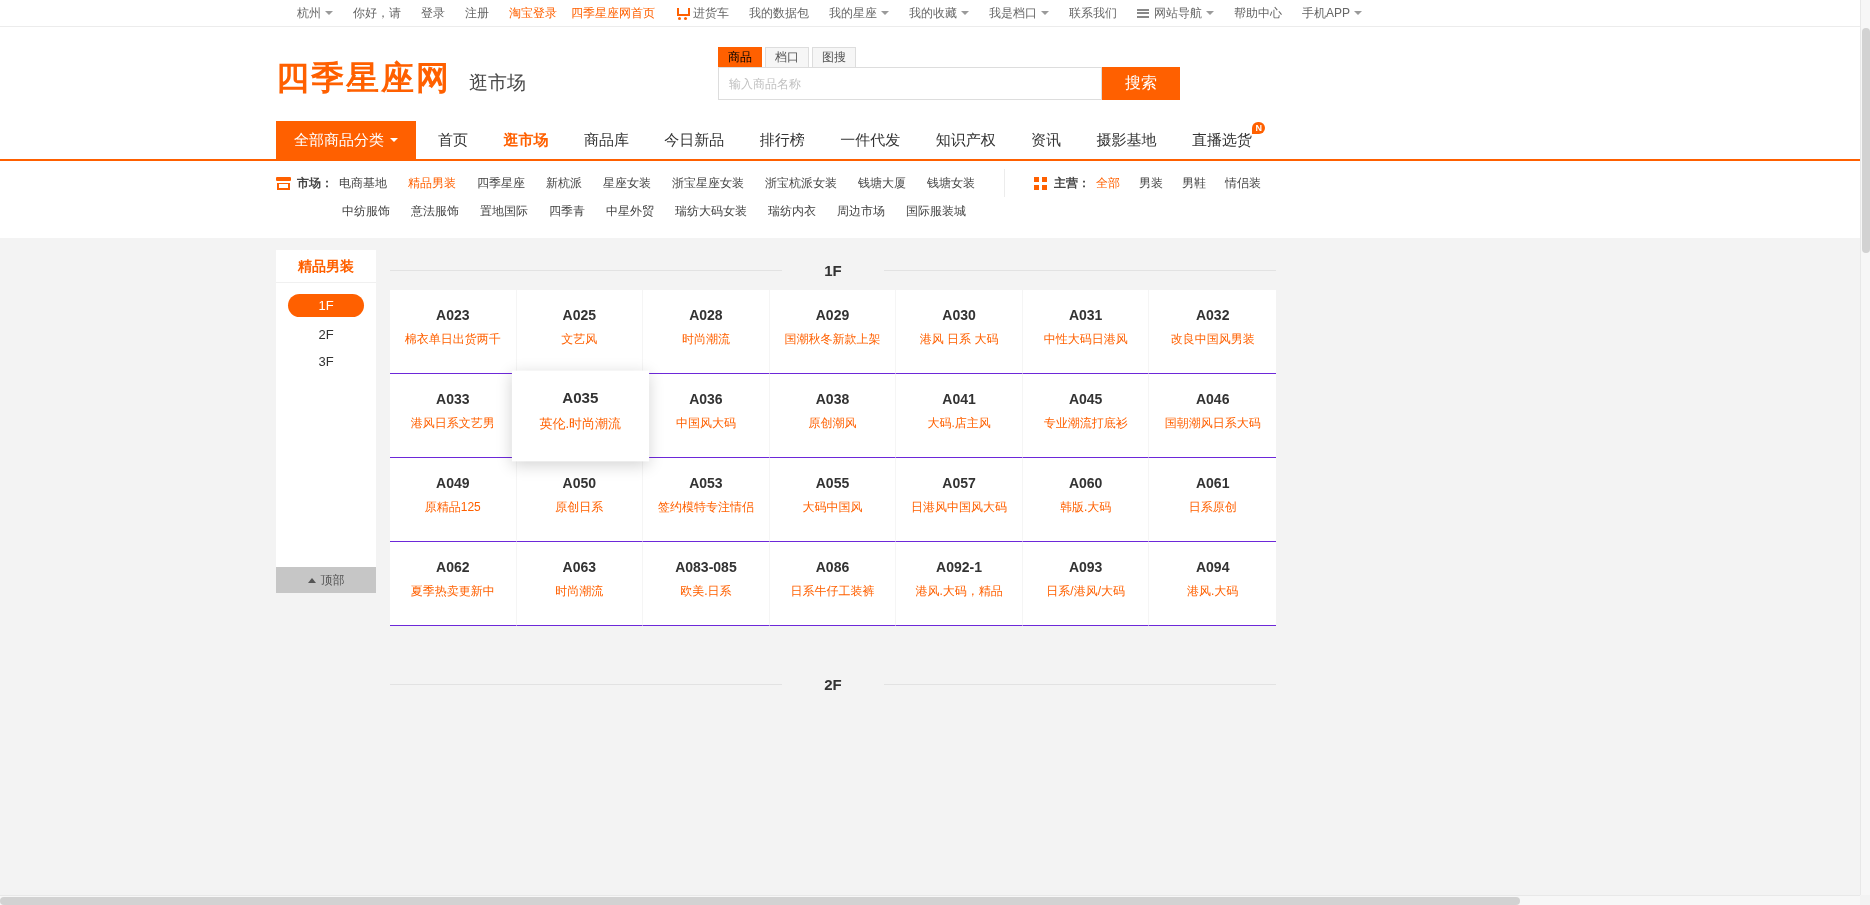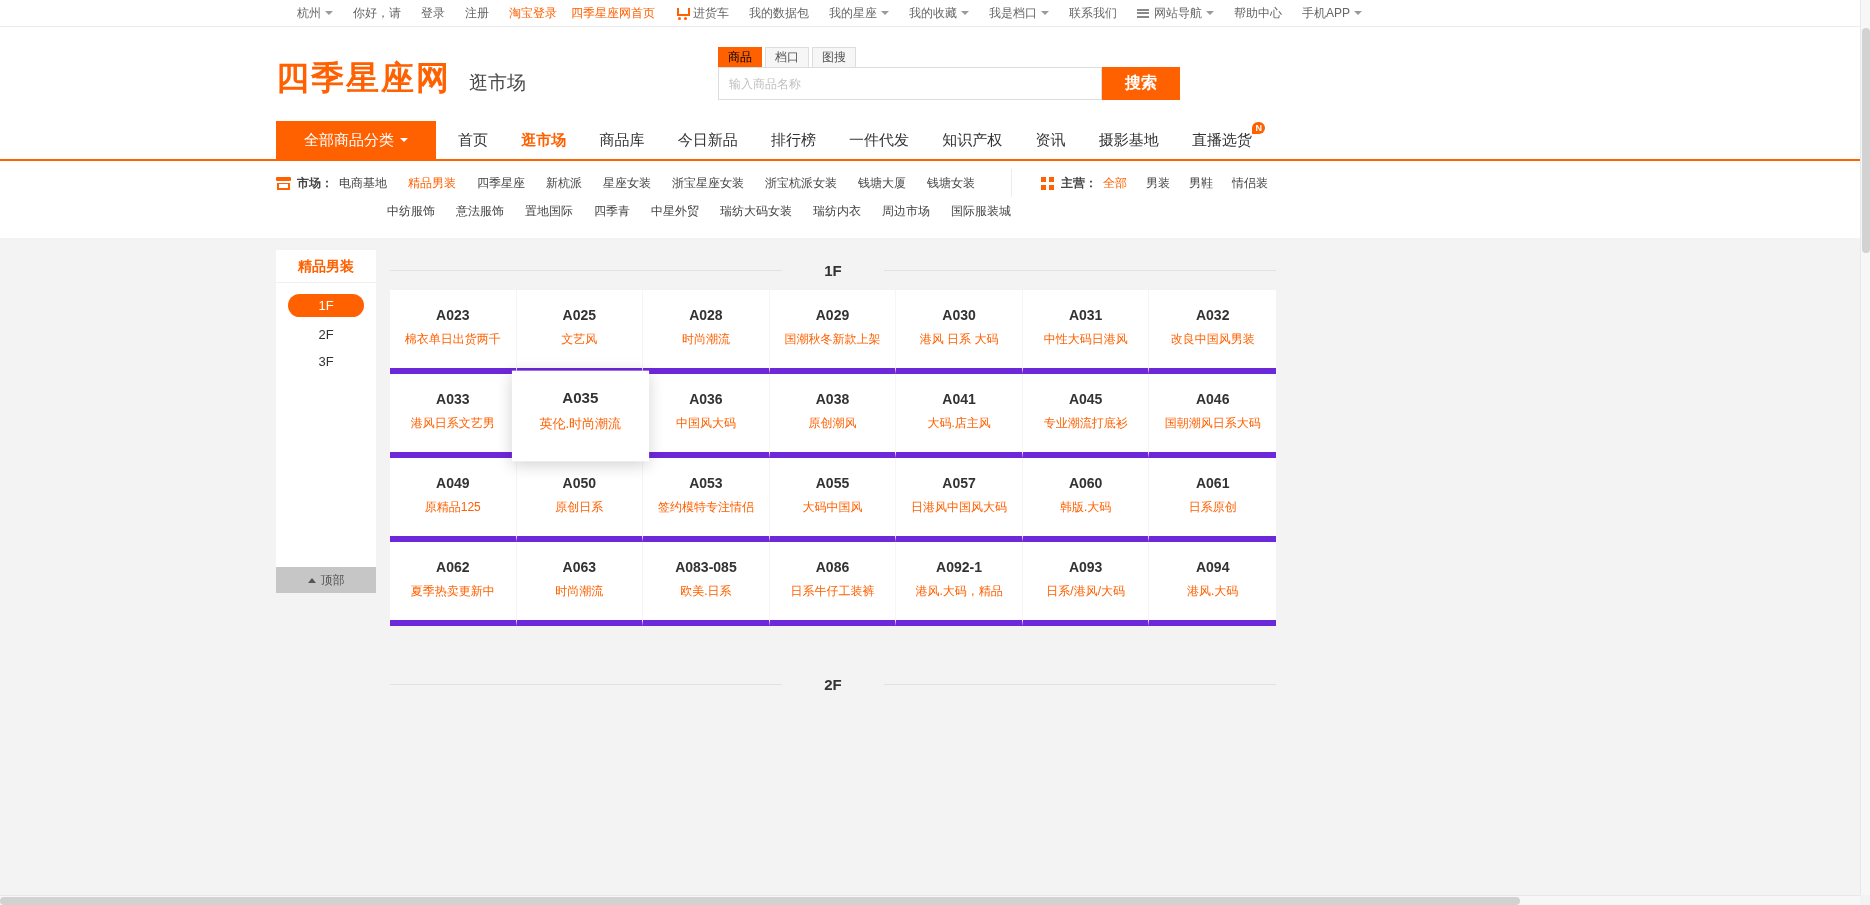--- a/index.html
+++ b/index.html
@@ -33,37 +33,37 @@
   .logo-row { display: flex; align-items: flex-end; padding-top: 34px; }
   .logo { font-size: 33px; font-weight: bold; color: var(--accent); letter-spacing: 2px; line-height: 1; }
   .subtitle { font-size: 19px; color: #4a4a4a; margin-left: 18px; line-height: 1.15; }
   .search-area { position: absolute; left: 442px; top: 20px; width: 462px; }
   .search-tabs { display: flex; gap: 3px; }
   .search-tab { font-size: 12px; line-height: 19px; padding: 0 9px; border: 1px solid #ddd; border-bottom: none; background: #f6f6f6; color: #555; }
   .search-tab.active { background: var(--accent); border-color: var(--accent); color: #000000; font-family: Liberation Serif, serif; }
   .search-row { display: flex; }
   .search-input { width: 384px; height: 33px; border: 1px solid #ddd; padding: 0 10px; font-size: 12px; color: #333; outline: none; font-family: inherit; }
   .search-input::placeholder { color: #c0c0c0; }
-  .search-btn { width: 78px; height: 33px; background: var(--accent); color: #fff; border: none; font-size: 16px; font-weight: bold; cursor: pointer; font-family: inherit; }
+  .search-btn { width: 78px; height: 33px; background: var(--accent); color: #fff; border: none; font-size: 16px; font-weight: normal; cursor: pointer; font-family: inherit; }
 
   
   .navbar { height: 40px; background: #fff; border-bottom: 2px solid var(--accent); }
   .nav-inner { display: flex; height: 38px; align-items: stretch; }
-  .cat-button { width: 160px; background: var(--accent); color: #fff; font-size: 15px; display: flex; align-items: center; justify-content: center; gap: 2px; cursor: pointer; }
+  .cat-button { width: 140px; background: var(--accent); color: #fff; font-size: 15px; display: flex; align-items: center; justify-content: center; gap: 2px; cursor: pointer; }
   .nav-items { flex: 1; display: flex; align-items: center; justify-content: space-between; padding: 0 24px 0 22px; font-size: 15px; }
   .nav-item { color: #333; position: relative; white-space: nowrap; }
   .nav-item.active { color: var(--accent); font-weight: bold; }
   .nav-badge { position: absolute; top: -9px; right: -13px; background: var(--accent); color: #fff; font-size: 9px; line-height: 12px; padding: 0 3px; border-radius: 6px 6px 6px 0; font-weight: bold; }
 
   
   .filterbar { background: #fff; padding: 8px 0 13px; }
   .filter-inner { display: flex; align-items: flex-start; }
   .filter-markets { flex: 1; }
   .filter-row { display: flex; align-items: center; height: 28px; font-size: 12px; }
-  .filter-row.row2 { margin-left: 111px; }
+  .filter-row.row2 { margin-left: 66px; }
   .icon-shop { position: relative; display: inline-block; width: 15px; height: 13px; margin-right: 6px; }
   .icon-shop::before { content: ""; position: absolute; top: 0; left: 0; right: 0; height: 4px; background: var(--accent); border-radius: 1px; }
   .icon-shop::after { content: ""; position: absolute; top: 6px; left: 1px; right: 1px; bottom: 0; border: 2px solid var(--accent); border-top-width: 1px; }
   .icon-grid { position: relative; display: inline-block; width: 13px; height: 13px; margin-right: 7px; }
   .icon-grid::before { content: ""; position: absolute; top: 0; left: 0; width: 5px; height: 5px; background: var(--accent); box-shadow: 8px 0 0 var(--accent), 0 8px 0 var(--accent), 8px 8px 0 var(--accent); }
   .filter-label { font-weight: bold; color: #444; margin-right: 6px; white-space: nowrap; }
   .filter-links { display: flex; gap: 21px; flex-wrap: nowrap; }
   .flink { color: #444; white-space: nowrap; }
   .flink.active { color: var(--accent); }
   .filter-main { width: 272px; border-left: 1px solid #ececec; padding-left: 29px; display: flex; align-items: center; height: 28px; font-size: 12px; }
@@ -80,21 +80,21 @@
   .top-btn { margin-top: auto; height: 26px; background: #c6c6c6; color: #555; font-size: 12px; display: flex; align-items: center; justify-content: center; cursor: pointer; }
   .icon-up { display: inline-block; width: 0; height: 0; border-left: 4px solid transparent; border-right: 4px solid transparent; border-bottom: 5px solid #555; margin-right: 5px; }
 
   .content { flex: 1; }
   .floor-header { display: flex; align-items: center; height: 40px; }
   .floor-line { flex: 1; height: 1px; background: #e2e2e2; }
   .floor-title { margin: 0 42px; font-size: 15px; font-weight: bold; color: #333; }
   .floor-header.second { margin-top: 38px; }
 
   .grid { background: #fff; display: grid; grid-template-columns: repeat(7, 1fr); }
-  .cell { height: 84px; text-align: center; padding-top: 17px; border-right: 1px solid #f5f5f5; border-bottom: 6px solid #6d28d9; cursor: pointer; background: #fff; }
+  .cell { height: 84px; text-align: center; padding-top: 17px; border-right: 1px solid #f5f5f5; border-bottom: 1px solid #6d28d9; cursor: pointer; background: #fff; }
   .cell:nth-child(7n) { border-right: none; }
   .cell-code { font-size: 14px; font-weight: bold; color: #333; }
   .cell-desc { font-size: 12px; color: var(--accent); margin-top: 8px; }
   .cell.highlight { position: relative; z-index: 2; border: none; transform: scale(1.08); box-shadow: 0 3px 14px rgba(0,0,0,0.18); }
 
   
   .vscroll { position: absolute; right: 0; top: 0; width: 10px; height: 895px; background: #f7f7f7; border-left: 1px solid #e8e8e8; }
   .vscroll-thumb { position: absolute; left: 1px; top: 28px; width: 8px; height: 225px; background: #d2d2d2; border-radius: 4px; }
   .hscroll { position: absolute; left: 0; bottom: 0; height: 10px; width: 1860px; background: #f7f7f7; border-top: 1px solid #e8e8e8; }
   .hscroll-thumb { position: absolute; top: 1px; left: 0; height: 8px; width: 1520px; background: #d2d2d2; border-radius: 4px; }

